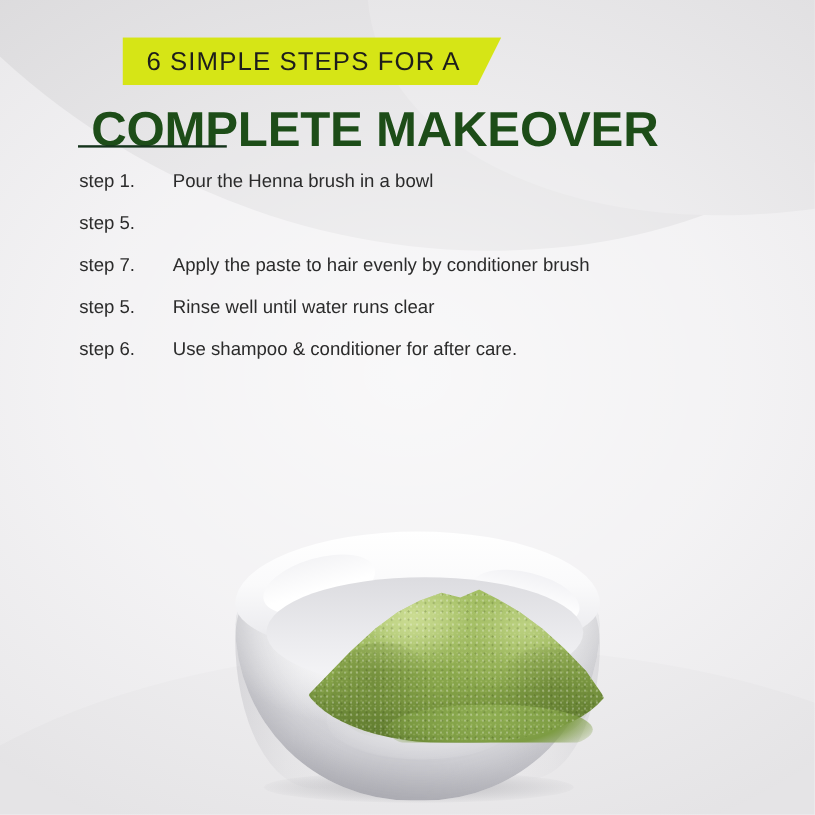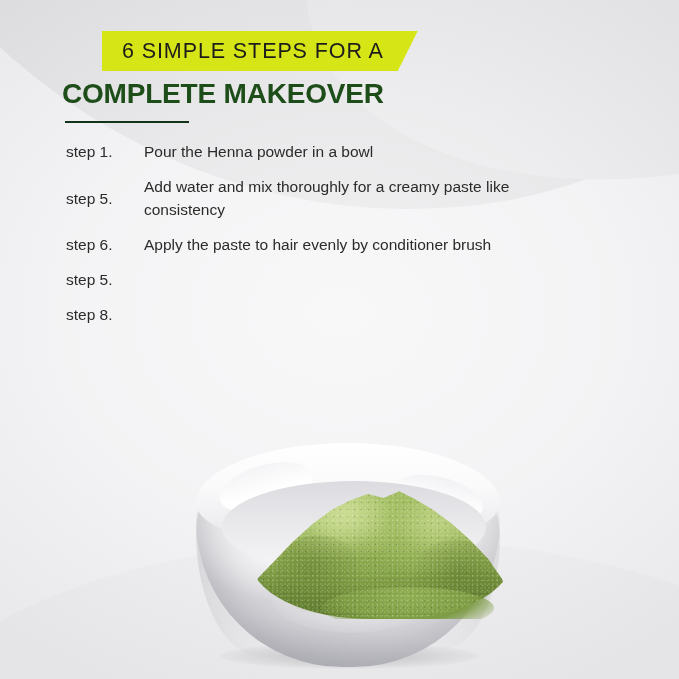--- a/index.html
+++ b/index.html
@@ -81,22 +81,22 @@
     font-weight: 500;
     letter-spacing: 0.9px;
     white-space: nowrap;
     clip-path: polygon(0 0, 100% 0, calc(100% - 20px) 100%, 0 100%);
   }
 
   .headline {
     position: absolute;
     left: 62px;
     top: 71px;
-    margin: 0;
-    font-size: 28px;
+    margin: 14px;
+    font-size: 41px;
     line-height: 46px;
     font-weight: 700;
     letter-spacing: -0.2px;
     color: #1d4d18;
     white-space: nowrap;
   }
 
   .rule {
     position: absolute;
     left: 65px;
@@ -108,21 +108,21 @@
 
   
   .steps {
     position: absolute;
     left: 66px;
     top: 140px;
     width: 470px;
   }
   .step-row {
     display: flex;
-    align-items: center;
+    align-items: flex-end;
     margin-bottom: 12px;
   }
   .step-label {
     flex: 0 0 78px;
     font-size: 15.5px;
     line-height: 23px;
     color: #2b2b2b;
     font-weight: 400;
     white-space: nowrap;
   }
@@ -333,40 +333,41 @@
   </div>
 
   <h1 class="headline">COMPLETE MAKEOVER</h1>
 
   <div class="rule"></div>
 
   <div class="steps">
 
     <div class="step-row">
       <div class="step-label">step 1.</div>
-      <div class="step-text">Pour the Henna powder in a bowl</div>
+      <div class="step-text">Pour the Henna brush in a bowl</div>
     </div>
 
     <div class="step-row">
       <div class="step-label">step 5.</div>
-      <div class="step-text">Add water and mix thoroughly for a creamy paste like consistency</div>
+    </div>
+
+    <div class="step-row">
+      <div class="step-label">step 7.</div>
+      <div class="step-text">Apply the paste to hair evenly by conditioner brush</div>
+    </div>
+
+
+    <div class="step-row">
+      <div class="step-label">step 5.</div>
+      <div class="step-text">Rinse well until water runs clear</div>
     </div>
 
     <div class="step-row">
       <div class="step-label">step 6.</div>
-      <div class="step-text">Apply the paste to hair evenly by conditioner brush</div>
-    </div>
-
-
-    <div class="step-row">
-      <div class="step-label">step 5.</div>
-    </div>
-
-    <div class="step-row">
-      <div class="step-label">step 8.</div>
+      <div class="step-text">Use shampoo &amp; conditioner for after care.</div>
     </div>
 
   </div>
 
   <div class="bowl-stage">
     <div class="bowl-shadow"></div>
     <div class="bowl-body"></div>
     <div class="bowl-shade-l"></div>
     <div class="bowl-shade-r"></div>
     <div class="bowl-highlight"></div>

